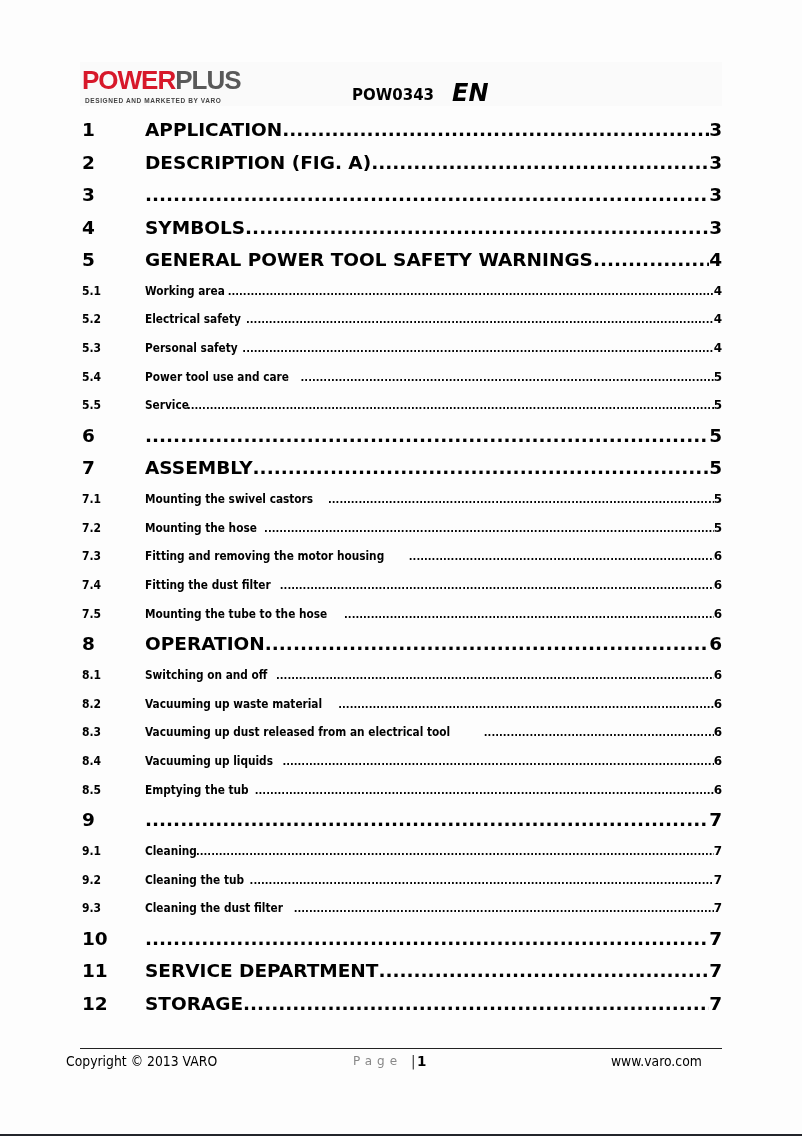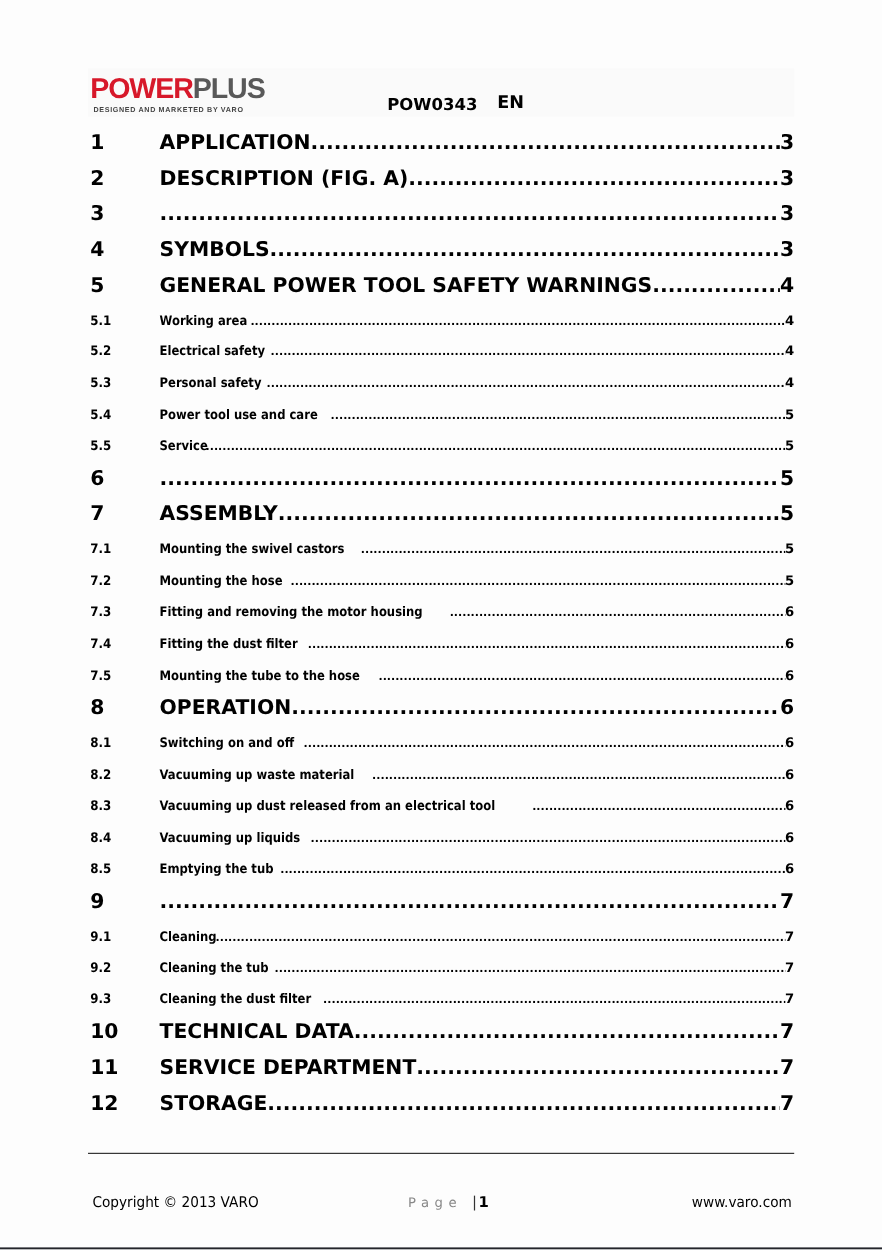--- a/index.html
+++ b/index.html
@@ -7,38 +7,38 @@
     width: 802px; height: 1136px; background: #fdfdfd; position: relative; overflow: hidden;
     font-family: "DejaVu Sans", sans-serif; color: #000;
   }
   .header { position: absolute; left: 80px; top: 62px; width: 642px; height: 44px; background: #fafafa; }
   .logo { position: absolute; left: 82px; top: 64px; width: 262px; height: 42px; }
   .logo-word { position: absolute; left: 0; top: -6px; font-family: "Liberation Sans", sans-serif; font-weight: bold; font-size: 26px; letter-spacing: -1px; line-height: 44px; transform: scaleX(1.0); transform-origin: left; white-space: nowrap; }
   .logo-power { color: #d7182a; }
   .logo-plus { color: #595959; }
   .logo-tag { position: absolute; left: 3px; top: 33px; font-family: "Liberation Sans", sans-serif; font-size: 6.5px; font-weight: bold; color: #444; letter-spacing: 0.6px; white-space: nowrap; }
   .model { position: absolute; left: 352px; top: 86px; font-family: "DejaVu Sans", sans-serif; font-weight: bold; font-size: 15px; line-height: 18px; white-space: nowrap; }
-  .lang { position: absolute; left: 452px; top: 82px; font-family: "DejaVu Sans", sans-serif; font-weight: bold; font-size: 16px; line-height: 22px; }
+  .lang { position: absolute; left: 452px; top: 82px; font-family: "DejaVu Sans", sans-serif; font-weight: bold; font-size: 24px; line-height: 22px; font-style: italic; }
 
   .toc { position: absolute; left: 82px; top: 114px; width: 640px; }
   .row { position: relative; display: flex; align-items: baseline; white-space: nowrap; overflow: hidden; }
   .row .num { width: 63px; flex: none; font-weight: bold; }
   .row .title { font-weight: bold; flex: none; }
   .row .dots { flex: 1 1 auto; overflow: hidden; font-weight: bold; letter-spacing: 0px; }
   .row .dots::before { content: "........................................................................................................................................................................................................................................................................................................"; }
   .row .page { flex: none; font-weight: bold; text-align: right; }
   .lvl1 { height: 32.5px; font-size: 18.5px; line-height: 32px; }
   .lvl1 .num { font-size: 18.5px; }
   .lvl2 { height: 28.7px; font-size: 12px; line-height: 28px; font-family: "DejaVu Sans", sans-serif; }
   .lvl2 .title { font-size: 12px; transform: scaleX(0.88); transform-origin: left; margin-right: -8px; }
   .lvl2 .num { font-size: 12px; transform: scaleX(0.9); transform-origin: left; }
   .lvl2 .dots { font-size: 10px; }
 
   .footer-line { position: absolute; left: 80px; top: 1048px; width: 642px; height: 1px; background: #222; }
-  .footer { position: absolute; left: 84px; top: 1052px; width: 636px; height: 18px; font-size: 13.5px; line-height: 18px; margin-top: 32px; }
+  .footer { position: absolute; left: 66px; top: 1052px; width: 636px; height: 18px; font-size: 13.5px; line-height: 18px; }
   .footer .copy { position: absolute; left: 0; top: 0; font-family: "DejaVu Sans", sans-serif; transform: scaleX(0.92); transform-origin: left; white-space: nowrap; }
   .footer .pagelbl { position: absolute; left: 287px; top: 0; color: #888; letter-spacing: 5px; font-size: 12px; white-space: nowrap; }
   .footer .sep { position: absolute; left: 345px; top: 0; color: #333; }
   .footer .pnum { position: absolute; left: 351px; top: 0; font-weight: bold; }
   .footer .url { position: absolute; right: 0; top: 0; white-space: nowrap; transform: scaleX(0.92); transform-origin: right; }
   .bottom-bar { position: absolute; left: 0; bottom: 0; width: 802px; height: 2px; background: #23252b; }
 </style>
 </head>
 <body>
 
@@ -206,21 +206,20 @@
       <span class="page">7</span>
     </div>
     <div class="row lvl2">
       <span class="num">9.3</span>
       <span class="title">Cleaning the dust filter</span>
       <span class="dots"></span>
       <span class="page">7</span>
     </div>
     <div class="row lvl1">
       <span class="num">10</span>
-      <span class="title">TECHNICAL DATA</span>
       <span class="dots"></span>
       <span class="page">7</span>
     </div>
     <div class="row lvl1">
       <span class="num">11</span>
       <span class="title">SERVICE DEPARTMENT</span>
       <span class="dots"></span>
       <span class="page">7</span>
     </div>
     <div class="row lvl1">

